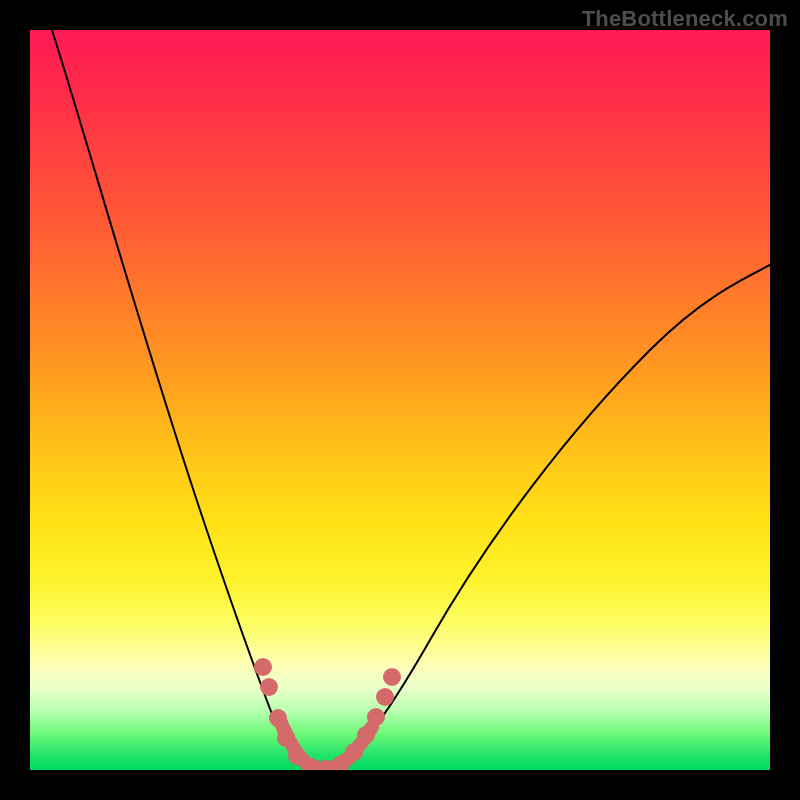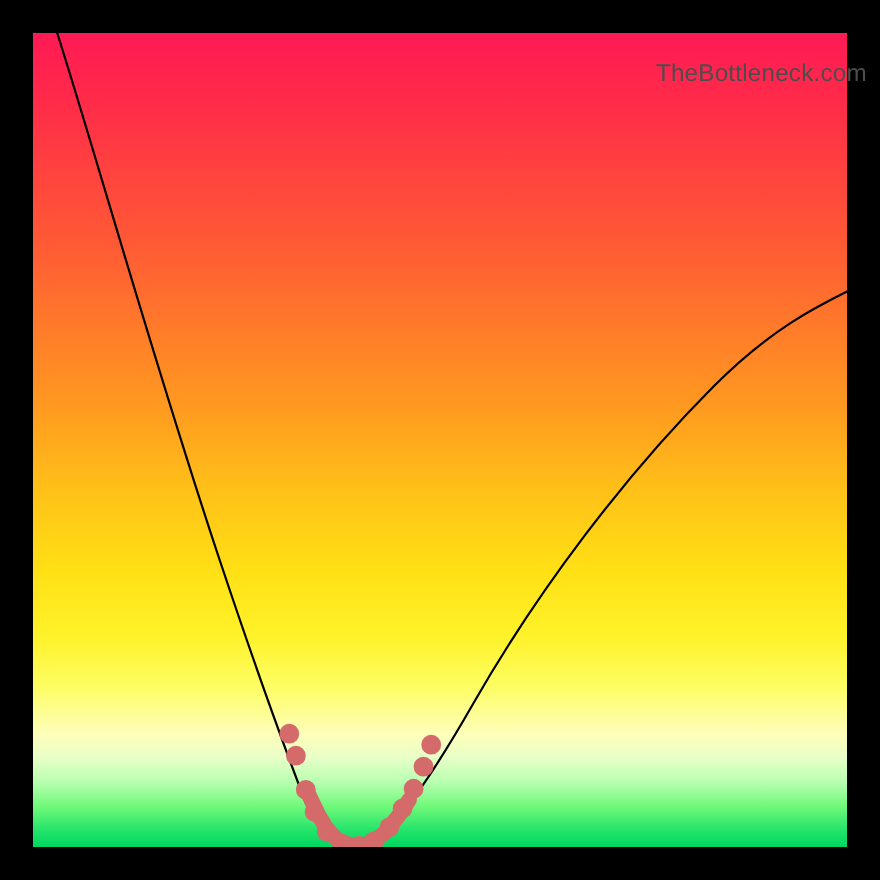--- a/index.html
+++ b/index.html
@@ -48,23 +48,22 @@
       #00d860 100%
     );
   }
   .watermark {
     position: absolute;
     top: 6px;
     right: 12px;
     color: #4d4d4d;
     font-size: 22px;
     letter-spacing: 0.2px;
-    font-weight: 400;
+    font-weight: 700;
     user-select: none;
-    margin-top: 48px;
   }
   svg.curves {
     position: absolute;
     inset: 0;
     width: 100%;
     height: 100%;
   }
   .curve {
     fill: none;
     stroke: #000;

